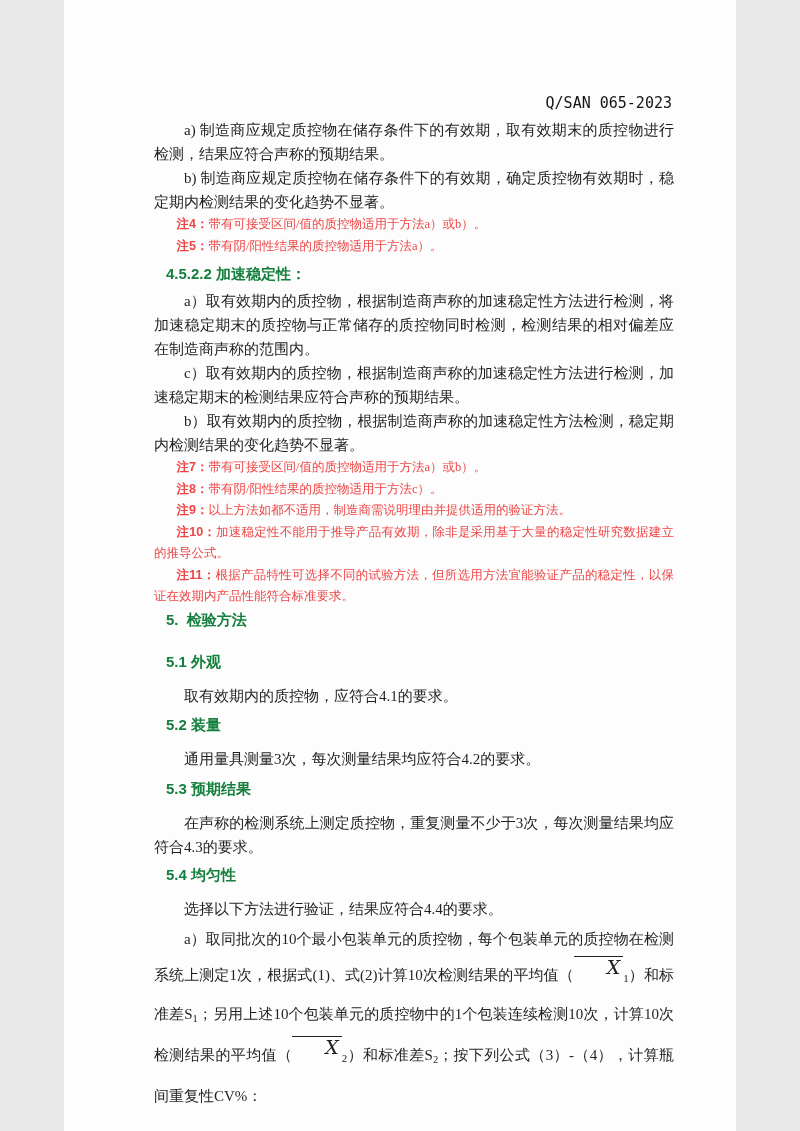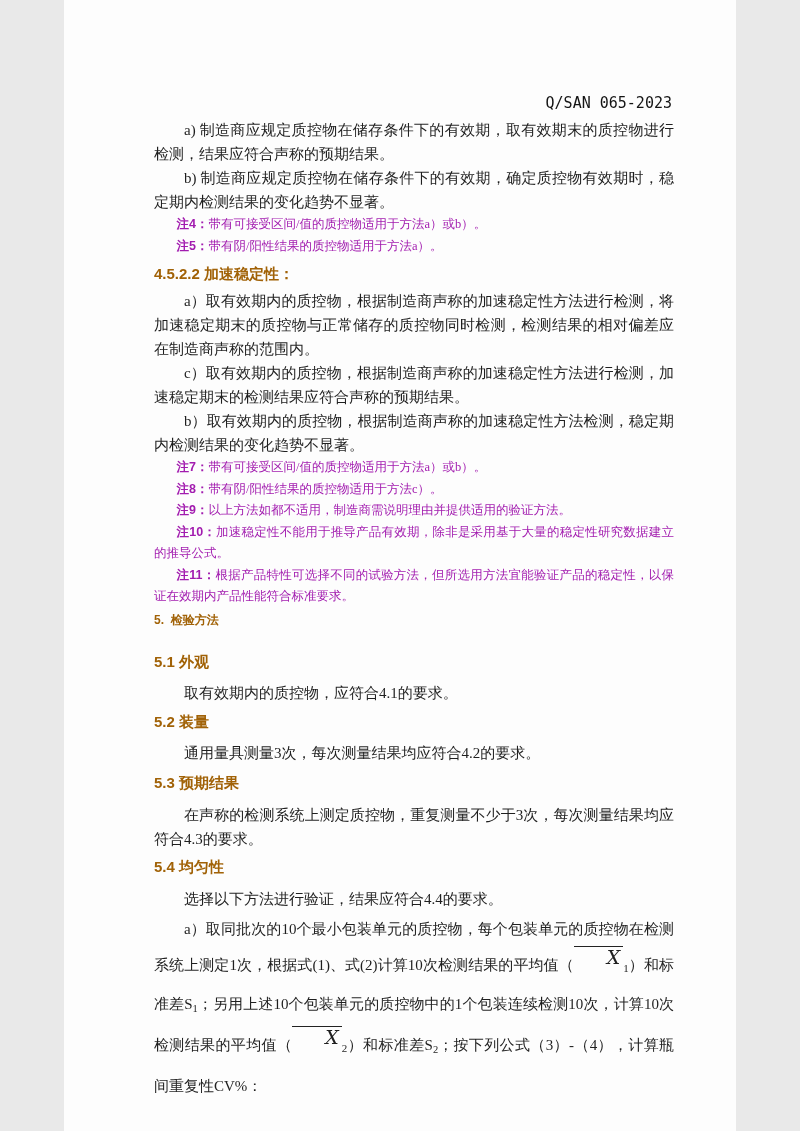--- a/index.html
+++ b/index.html
@@ -24,30 +24,30 @@
   p{margin:0;}
   .body{
     font-size:15px;line-height:24px;
     text-align:justify;
     text-indent:2em;
   }
   .note{
     font-size:12.5px;line-height:21.5px;
     text-align:justify;
     text-indent:1.8em;
-    color:#a21caf;
+    color:#ef4444;
   }
   .note-label{font-weight:700;font-family:"Liberation Sans","DejaVu Sans",sans-serif;font-size:12.5px;}
   .h-sub{
     font-family:"Liberation Sans","DejaVu Sans",sans-serif;
     font-weight:700;font-size:15px;line-height:20px;
-    color:#a16207;margin:0;text-indent:0;white-space:pre-wrap;
+    color:#15803d;margin:12px;text-indent:0;white-space:pre-wrap;
   }
   .h-4522{margin-top:7px;margin-bottom:5px;}
-  .h-sec5{margin-top:2px;font-size:12px;}
+  .h-sec5{margin-top:2px;font-size:15px;}
   .h-51{margin-top:22px;}
   .gap9{margin-top:9px;}
   .gap7{margin-top:7px;}
   .gap8{margin-top:8px;}
   .gap6{margin-top:6px;}
   .gap10{margin-top:10px;}
   .f-para{line-height:36px;}
   .xwrap{white-space:nowrap;}
   .xbar{
     display:inline-block;

